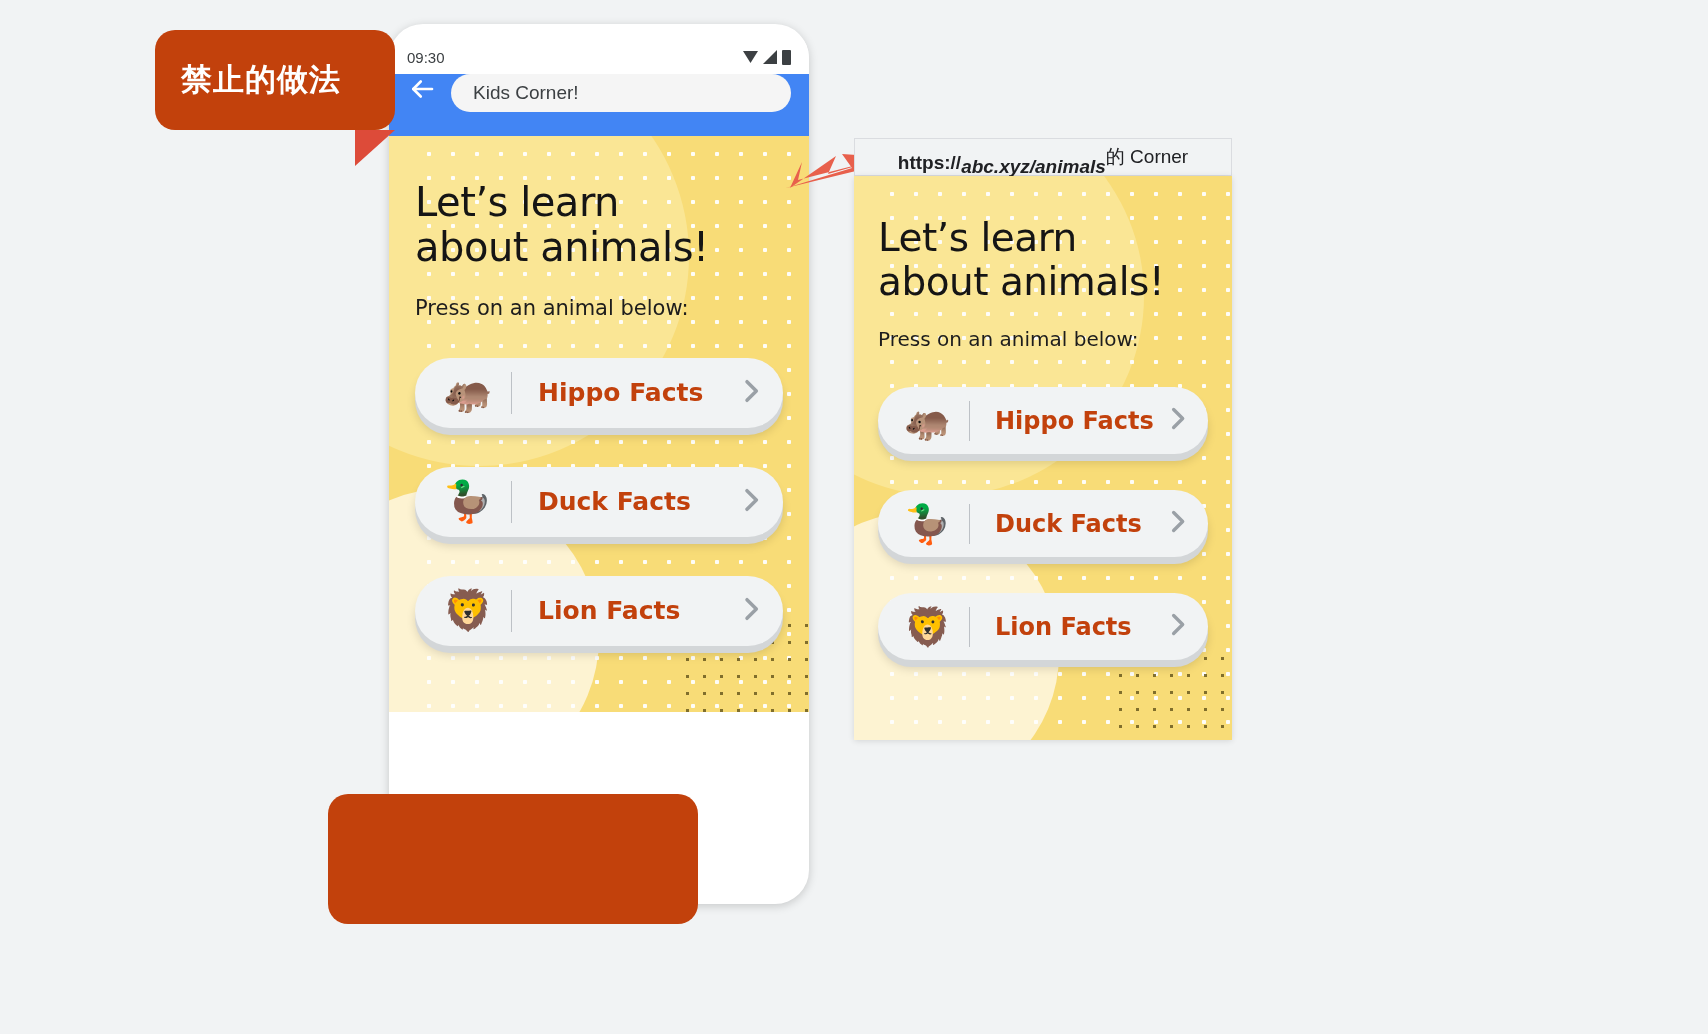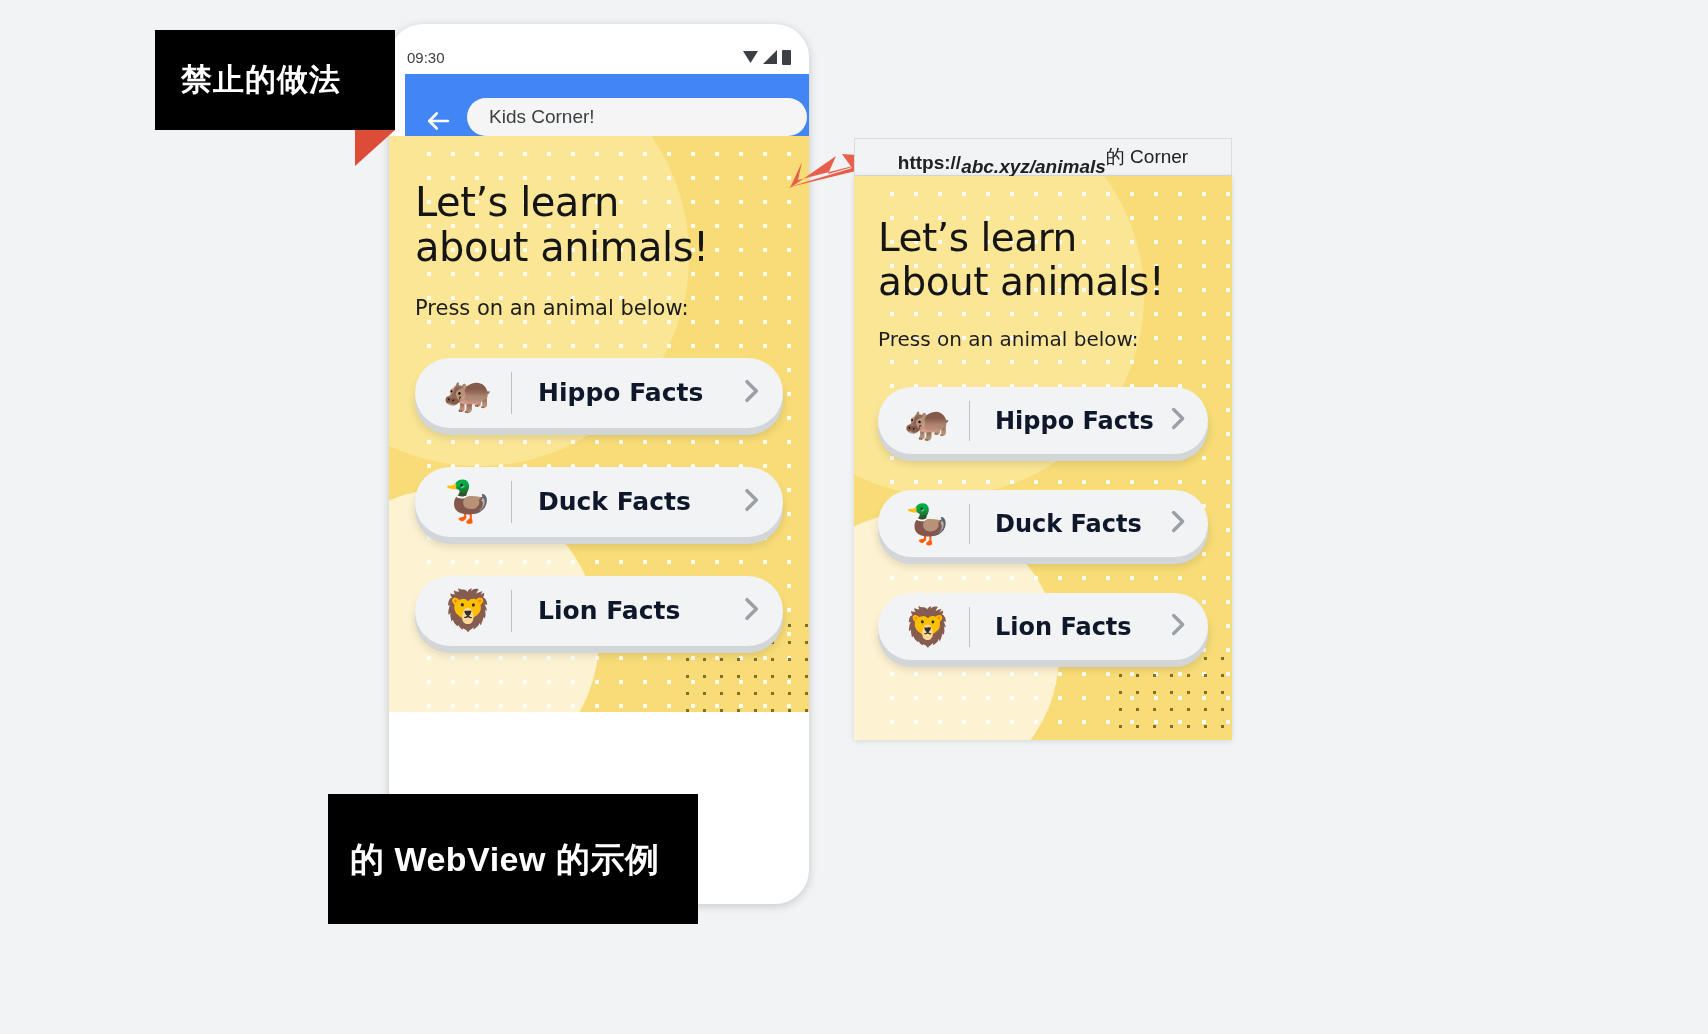--- a/index.html
+++ b/index.html
@@ -9,24 +9,25 @@
     font-family:"Liberation Sans", sans-serif;
     position:relative;overflow:hidden;
   }
   .stage{position:absolute;inset:0;}
 
   
   .abs{position:absolute;}
 
   
   .callout{
-    background:#000000;
+    background:#c2410c;
     color:#ffffff;
     display:flex;align-items:center;
     box-sizing:border-box;
+    border-radius:20px;
   }
   .callout-top{
     left:155px;top:30px;width:240px;height:100px;
     padding:0 26px;
     font-size:31px;font-weight:700;letter-spacing:1px;
   }
   .callout-top-tail{
     left:355px;top:130px;width:0;height:0;
     border-left:40px solid #dd4b39;
     border-bottom:36px solid transparent;
@@ -62,23 +63,23 @@
   }
   .sig-cell{
     width:14px;height:14px;background:#3c4043;
     clip-path:polygon(100% 0,100% 100%,0 100%);
   }
   .sig-batt{
     width:9px;height:15px;background:#3c4043;border-radius:1px;
   }
 
   .appbar{
-    position:absolute;left:16px;top:50px;width:100%;height:62px;
+    position:absolute;left:0;top:50px;width:100%;height:62px;
     background:#4285f4;
-    display:flex;align-items:flex-end;
+    display:flex;align-items:flex-start;
     padding:0 18px;box-sizing:border-box;gap:14px;
   }
   .back-arrow{
     width:30px;height:30px;flex:none;position:relative;
   }
   .back-arrow svg{display:block;}
   .url-pill{
     flex:1;height:38px;background:#f5f5f5;border-radius:19px;
     display:flex;align-items:center;padding:0 22px;box-sizing:border-box;
     font-size:19px;color:#3c4043;
@@ -136,21 +137,21 @@
   .animal-emoji{
     flex:none;display:flex;align-items:center;justify-content:center;
     font-family:"DejaVu Sans", sans-serif;
   }
   .animal-div{
     flex:none;width:1px;background:#bdc1c6;
   }
   .animal-label{
     flex:1;
     font-family:"DejaVu Sans", sans-serif;
-    font-weight:700;color:#0f172a;
+    font-weight:700;color:#c2410c;
     white-space:nowrap;
   }
   .chev{flex:none;}
 
   
   .wv{
     left:854px;top:138px;width:378px;height:602px;
   }
   .wv-label{
     position:absolute;left:0;top:0;width:100%;height:38px;
@@ -314,16 +315,15 @@
       </div>
     </div>
   </div>
 
   <div class="abs callout callout-top">
     <span>禁止的做法</span>
   </div>
   <div class="abs callout-top-tail"></div>
 
   <div class="abs callout callout-bottom">
-    <span>的 WebView 的示例</span>
   </div>
 
 </div>
 
 </body></html>

